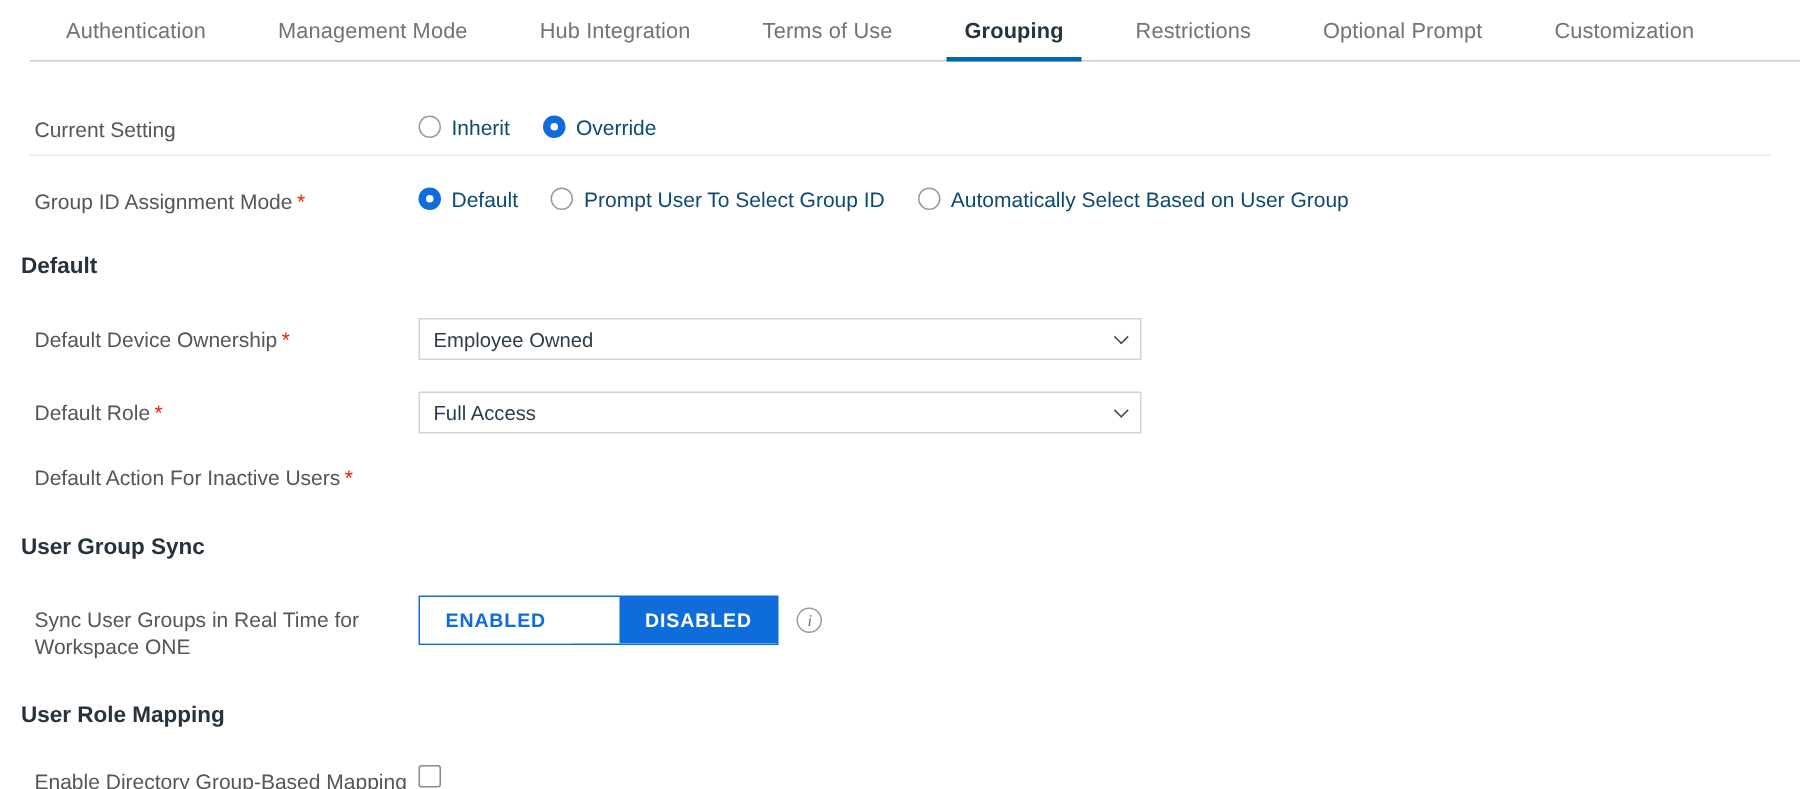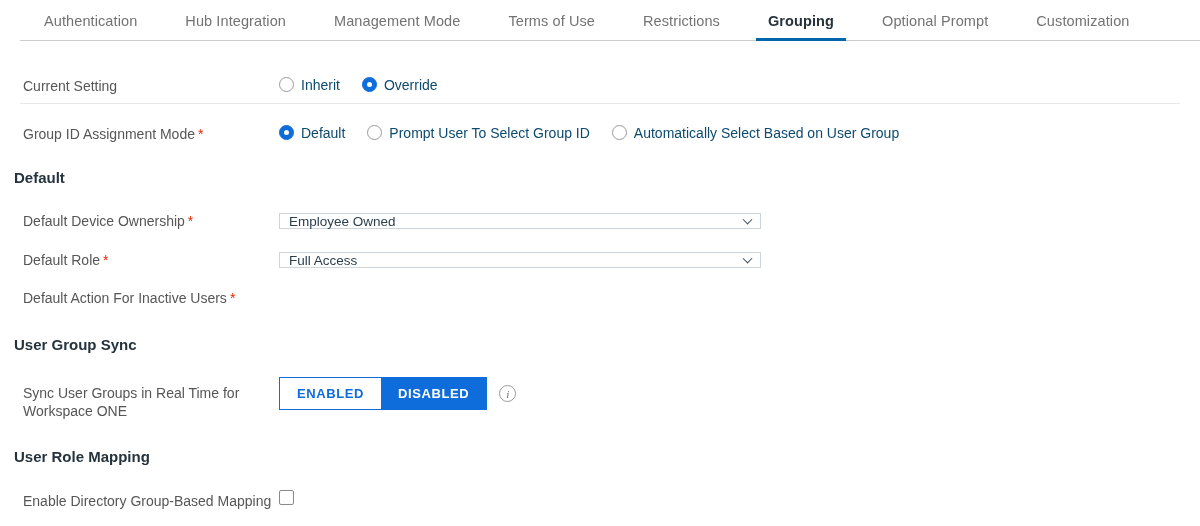--- a/index.html
+++ b/index.html
@@ -99,21 +99,21 @@
     font-weight: 700;
     color: #25333d;
     padding-left: 14px;
   }
 
   
   .select-row { display: flex; align-items: center; }
   .select-row .label { padding-top: 0; }
   .select-box {
     position: relative;
-    width: 482px; height: 16px;
+    width: 482px; height: 28px;
     border: 1px solid #cdd5db;
     background: #fff;
     display: flex; align-items: center;
     padding: 0 26px 0 9px;
     font-size: 13.5px; color: #2b3e4d;
     cursor: pointer;
   }
   .chevron {
     position: absolute; right: 9px; top: 50%;
     width: 7px; height: 7px;
@@ -131,21 +131,21 @@
   }
   .toggle-btn {
     display: flex; align-items: center; justify-content: center;
     padding: 0 17px;
     font-size: 13px; font-weight: 700;
     letter-spacing: .6px;
     cursor: pointer;
     min-width: 97px;
   }
   .toggle-btn.off { background: #fff; color: #0f6cdb; }
-  .toggle-btn.on  { background: #0f6cdb; color: #fff; }
+  .toggle-btn.on  { background: #0f6cdb; color: #fff; margin-left: 32px; }
 
   .info-icon {
     width: 17px; height: 17px; border-radius: 50%;
     border: 1px solid #9a9a9a; color: #707070;
     font-size: 11px; font-style: italic;
     display: flex; align-items: center; justify-content: center;
     margin-left: 12px; cursor: pointer;
     font-family: "Liberation Serif", serif;
   }
 
@@ -160,33 +160,33 @@
 </head>
 <body>
 
 <div class="page">
 
   <div class="tabbar">
     <div class="tab">
         <span>Authentication</span>
       </div>
     <div class="tab">
+        <span>Management Mode</span>
+      </div>
+    <div class="tab">
         <span>Hub Integration</span>
       </div>
     <div class="tab">
-        <span>Management Mode</span>
-      </div>
-    <div class="tab">
         <span>Terms of Use</span>
-      </div>
-    <div class="tab">
-        <span>Restrictions</span>
       </div>
     <div class="tab active">
         <span>Grouping</span>
+      </div>
+    <div class="tab">
+        <span>Restrictions</span>
       </div>
     <div class="tab">
         <span>Optional Prompt</span>
       </div>
     <div class="tab">
         <span>Customization</span>
       </div>
   </div>
 
   <div style="height:25px"></div>

